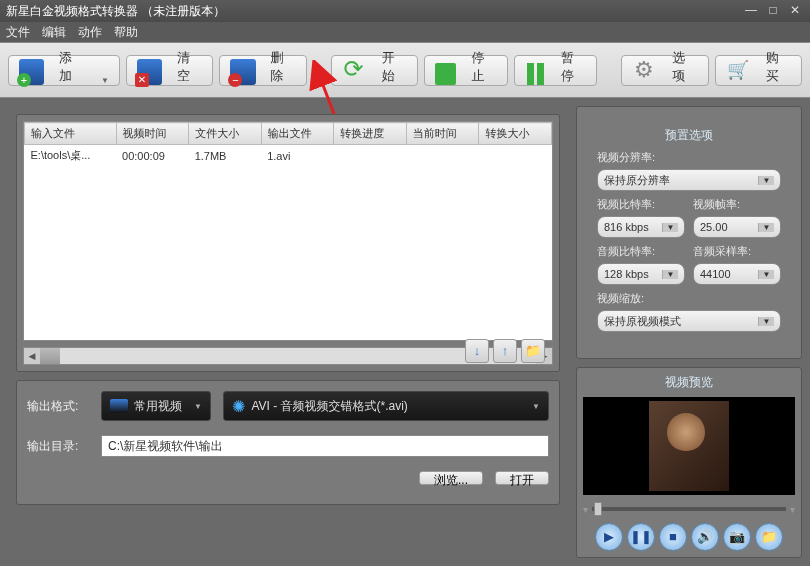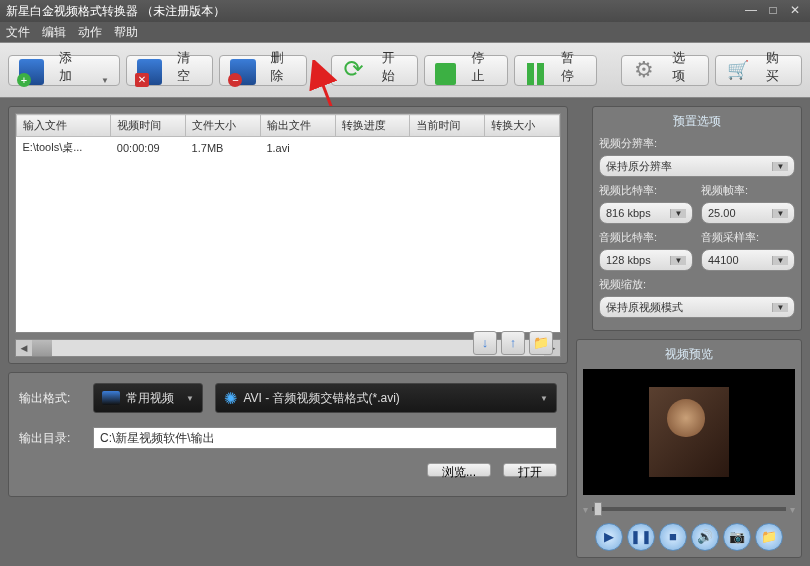--- a/index.html
+++ b/index.html
@@ -30,21 +30,21 @@
   .icon-pause::before, .icon-pause::after { content: ""; position: absolute; width: 7px; height: 22px; background: #3cb043; top: 0; }
   .icon-pause::before { left: 2px; }
   .icon-pause::after { right: 2px; }
   .icon-opt { background: transparent; position: relative; }
   .icon-opt::before { content: "⚙"; color: #888; font-size: 22px; position: absolute; top: -2px; left: 2px; }
   .icon-buy { background: transparent; position: relative; }
   .icon-buy::before { content: "🛒"; font-size: 18px; position: absolute; top: 0; left: 2px; }
   .dropdown-arrow { font-size: 8px; color: #666; margin-left: 2px; }
   
   .main-area { display: flex; height: 468px; }
-  .left-area { width: 576px; padding: 8px; display: flex; flex-direction: column; gap: 8px; }
+  .left-area { width: 576px; padding: 16px; display: flex; flex-direction: column; gap: 8px; }
   .right-area { width: 234px; padding: 8px 8px 8px 0; display: flex; flex-direction: column; gap: 8px; }
   
   .panel { background: #7a7a7a; border: 1px solid #555; border-radius: 3px; }
   
   .table-panel { height: 258px; display: flex; flex-direction: column; }
   .table-wrapper { flex: 1; background: #fff; margin: 6px; border: 1px solid #888; overflow: hidden; position: relative; }
   table { width: 100%; border-collapse: collapse; font-size: 11px; }
   th { background: linear-gradient(#f4f4f4,#dcdcdc); border: 1px solid #bbb; padding: 3px 6px; text-align: left; color: #333; font-weight: normal; }
   td { padding: 3px 6px; color: #333; }
   .hscroll { height: 18px; margin: 0 6px 6px 6px; background: #ddd; border: 1px solid #888; position: relative; }
@@ -57,21 +57,21 @@
   .arrow-overlay { position: absolute; pointer-events: none; left: 308px; top: 60px; }
   
   .out-panel { height: 125px; padding: 10px; display: flex; flex-direction: column; gap: 14px; }
   .row { display: flex; align-items: center; gap: 12px; font-size: 12px; color: #eee; }
   .row label { width: 62px; }
   .combo { height: 30px; background: linear-gradient(#2a2a2a,#171717); border: 1px solid #444; border-radius: 3px; display: flex; align-items: center; padding: 0 8px; color: #ddd; font-size: 12px; cursor: pointer; gap: 6px; }
   .combo-dd { margin-left: auto; font-size: 8px; color: #aaa; }
   .text-input { flex: 1; height: 22px; background: #fff; border: 1px solid #888; padding: 0 6px; font-size: 12px; color: #333; }
   .btn-sm { height: 14px; padding: 0 14px; background: linear-gradient(#f4f4f4,#d8d8d8); border: 1px solid #999; border-radius: 3px; font-size: 12px; cursor: pointer; }
   
-  .preset-panel { padding: 6px; margin-left: 16px; }
+  .preset-panel { padding: 20px; }
   .panel-title { text-align: center; color: #d8e8f4; font-size: 12px; margin-bottom: 6px; }
   .preset-row { display: flex; align-items: center; gap: 6px; margin-bottom: 6px; }
   .preset-label-full { color: #e8e8e8; font-size: 11px; margin-bottom: 4px; }
   .select { flex: 1; height: 22px; background: linear-gradient(#f4f4f4,#dcdcdc); border: 1px solid #888; border-radius: 8px; display: flex; align-items: center; padding: 0 6px; font-size: 11px; cursor: pointer; color: #333; }
   .select .dd { margin-left: auto; background: #c8c8c8; width: 16px; text-align: center; font-size: 8px; border-left: 1px solid #aaa; }
   .preset-cols { display: flex; gap: 8px; }
   .preset-col { flex: 1; }
   
   .preview-panel { flex: 1; padding: 6px; display: flex; flex-direction: column; }
   .video-box { flex: 1; background: #000; margin-bottom: 6px; display: flex; align-items: center; justify-content: center; position: relative; }

